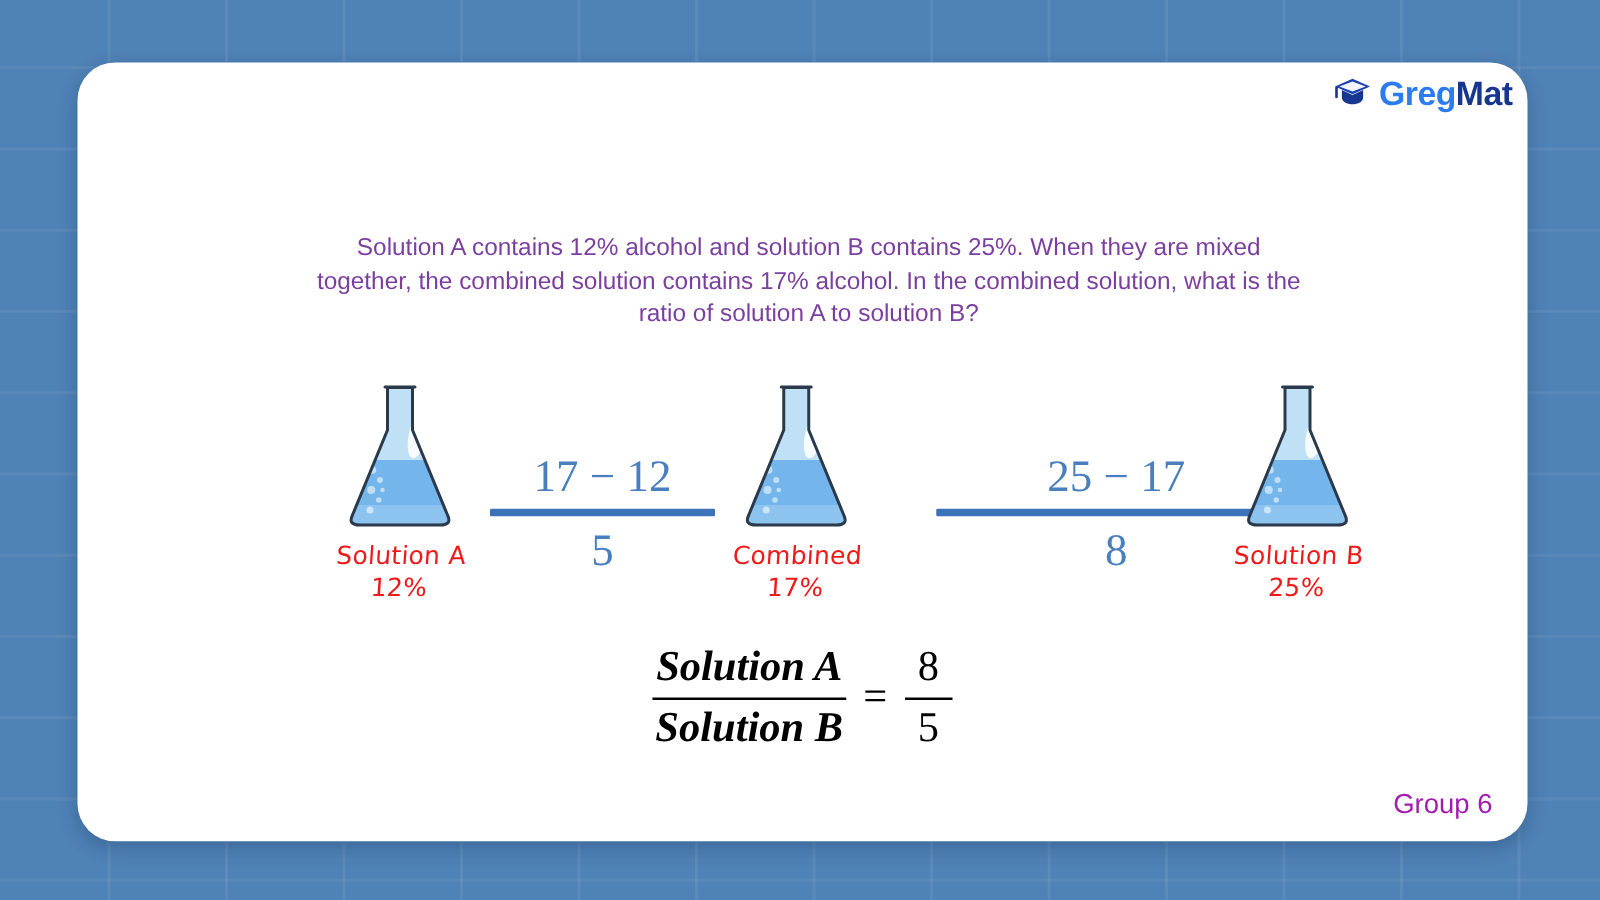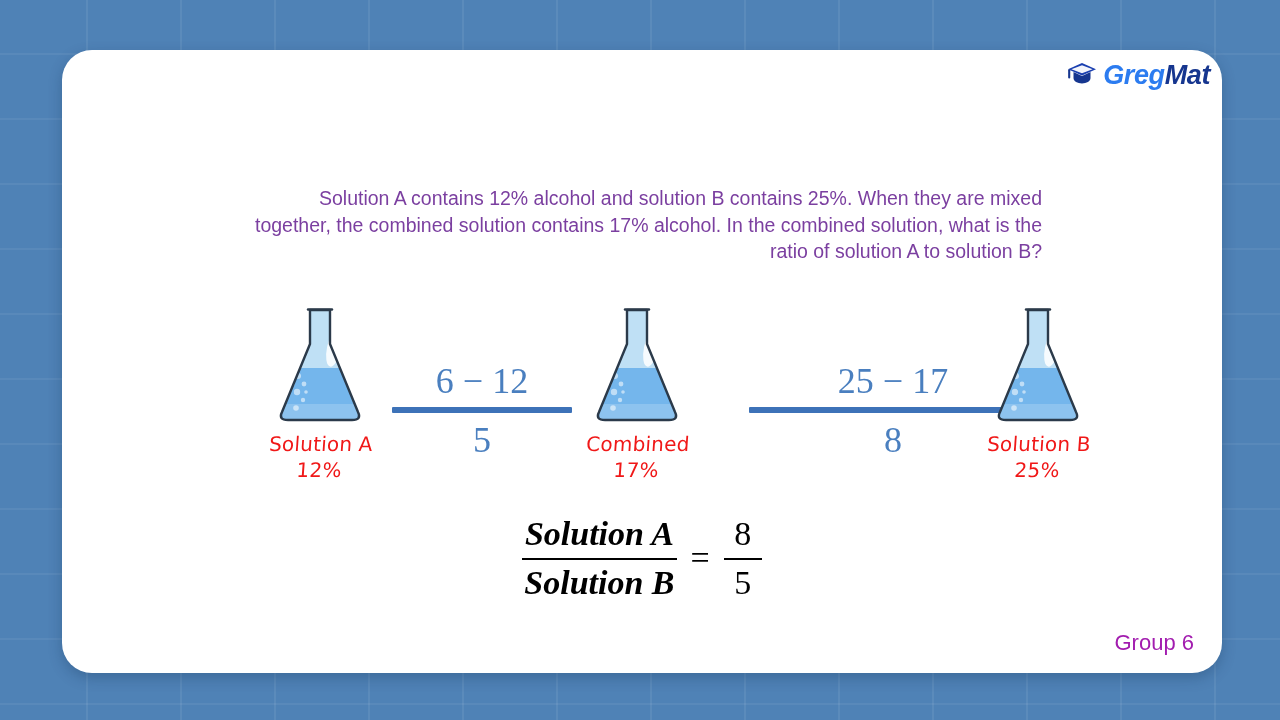--- a/index.html
+++ b/index.html
@@ -41,21 +41,20 @@
   }
 
   
   #logo {
     position: absolute;
     right: 12px;
     top: 11px;
     display: flex;
     align-items: center;
     gap: 6px;
-    font-style: italic;
   }
   #logo .cap { display: block; }
   #logo .wordmark {
     font-size: 27px;
     font-weight: bold;
     letter-spacing: -0.4px;
     line-height: 1;
   }
   #logo .greg { color: #2c7cf0; }
   #logo .mat  { color: #16368f; }
@@ -73,21 +72,21 @@
     letter-spacing: -1px;
     line-height: 1.05;
   }
 
   
   #problem {
     position: absolute;
     top: 135px;
     left: 190px;
     width: 790px;
-    text-align: right;
+    text-align: center;
     font-size: 19.5px;
     line-height: 1.37;
     color: #7b3fa0;
   }
 
   
   #diagram {
     position: absolute;
     top: 250px;
     left: 0;
@@ -248,21 +247,21 @@
         <path d="M38 10 L58 10 L58 44 L86 112 Q90 120 80 120 L16 120 Q6 120 10 112 L38 44 Z" fill="none" stroke="#2b3a4a" stroke-width="2.4" stroke-linejoin="round"></path>
         <path d="M36 9.5 L60 9.5" stroke="#2b3a4a" stroke-width="2.4" stroke-linecap="round"></path>
       </svg>
       <div class="flask-label">
         <span>Solution A</span>
         <span class="pct">12%</span>
       </div>
     </div>
 
     <div class="bfrac one">
-      <div class="num">6 − 12</div>
+      <div class="num">17 − 12</div>
       <div class="bar"></div>
       <div class="den">5</div>
     </div>
 
     <div class="flask-group c">
       <svg class="flask-svg" width="96" height="128" viewBox="0 0 96 128">
         <defs>
           <clipPath id="clipC">
             <path d="M38 10 L58 10 L58 44 L86 112 Q90 120 80 120 L16 120 Q6 120 10 112 L38 44 Z"></path>
           </clipPath>

